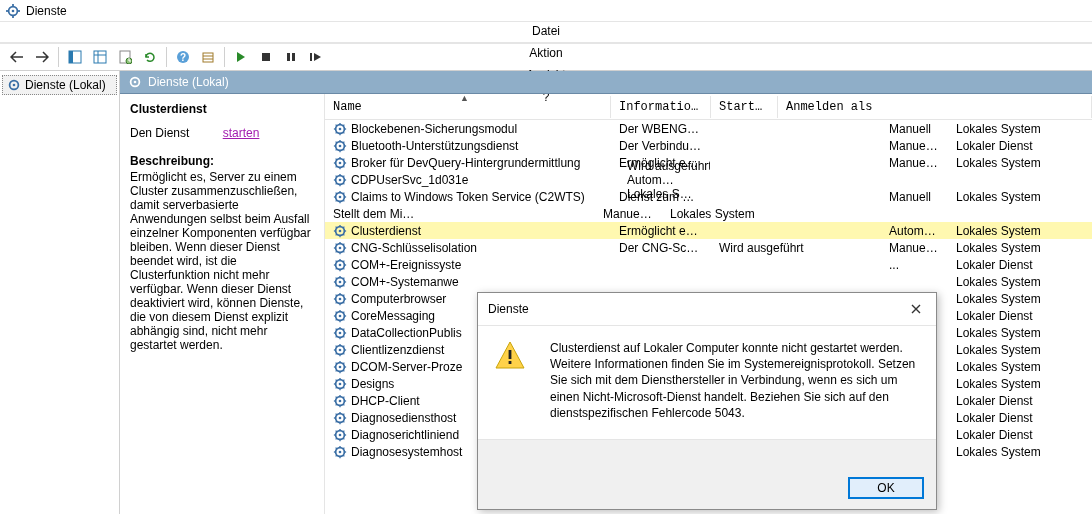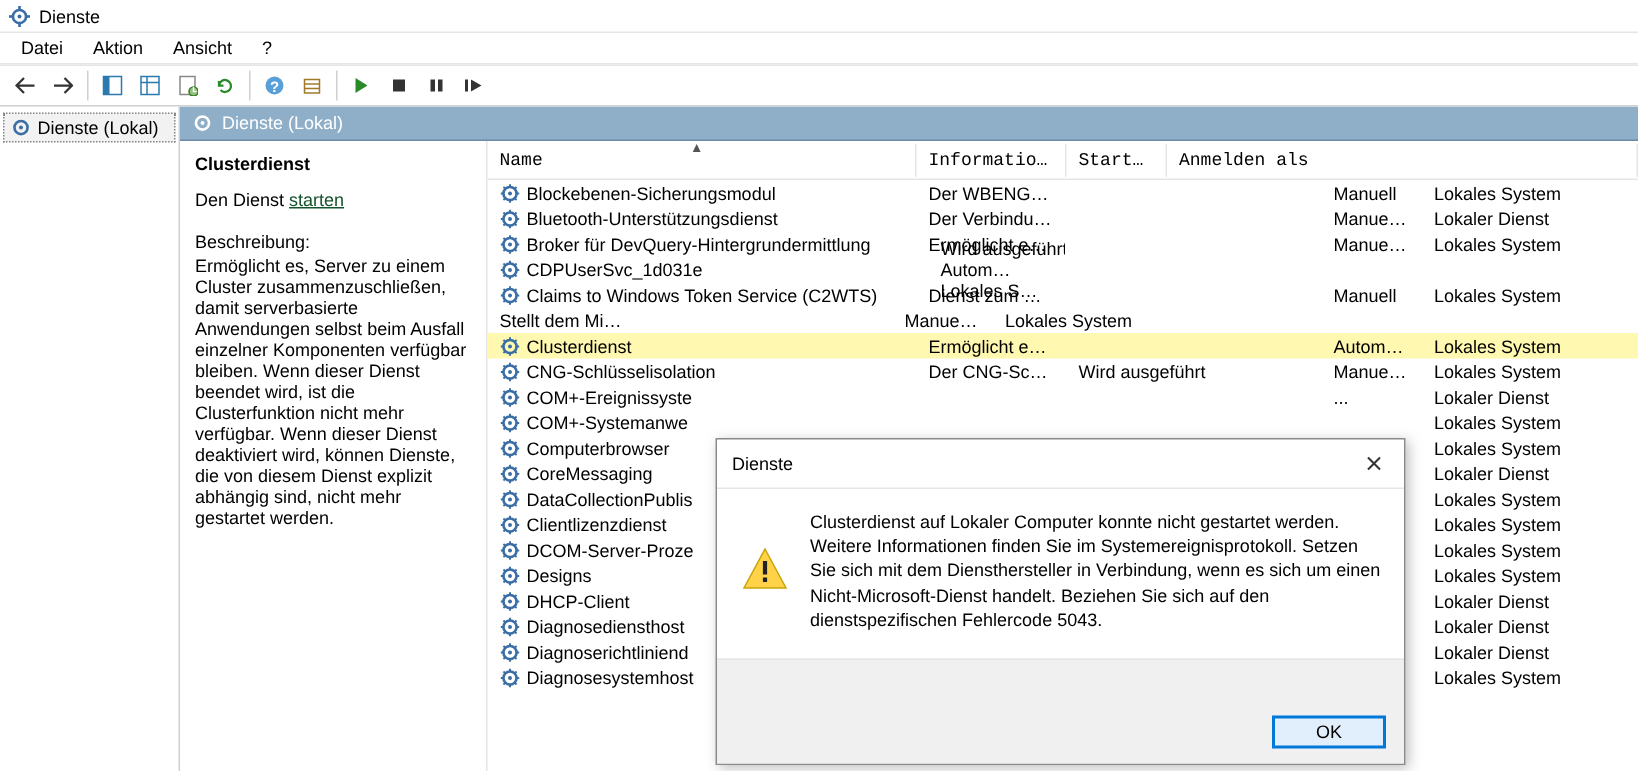--- a/index.html
+++ b/index.html
@@ -1,57 +1,57 @@
 <!DOCTYPE html>
 <html><head>
 <meta charset="utf-8">
 <style>
   * { box-sizing: border-box; }
   body { margin:0; font-family: "Segoe UI", Tahoma, sans-serif; font-size:12px; color:#000; background:#fff; width:1092px; height:514px; overflow:hidden; }
   .titlebar { display:flex; align-items:center; height:22px; padding:2px 6px; border-bottom:1px solid #e5e5e5; }
   .titlebar .icon { margin-right:6px; }
-  .menubar { display:flex; align-items:center; height:20px; padding:0 6px; gap:4px; }
+  .menubar { display:flex; align-items:center; height:20px; padding:0 6px; gap:4px;flex-direction:column; }
   .menubar span { padding:2px 8px; cursor:default; }
   .hr { height:1px; background:#e5e5e5; }
   .toolbar { display:flex; align-items:center; height:28px; padding:2px 6px; gap:3px; border-top:1px solid #e5e5e5; border-bottom:1px solid #d0d0d0; }
   .tbtn { width:22px; height:22px; display:flex; align-items:center; justify-content:center; border:1px solid transparent; cursor:default; }
   .tsep { width:1px; height:20px; background:#d0d0d0; margin:0 2px; }
   .main { display:flex; height:calc(514px - 22px - 20px - 28px - 1px); }
   .tree { width:120px; border-right:1px solid #d0d0d0; padding:4px 2px; }
   .tree-item { display:flex; align-items:center; gap:4px; padding:2px 4px; background:#f2f2f2; border:1px dotted #888; white-space:nowrap; }
   .content { flex:1; display:flex; flex-direction:column; overflow:hidden;}
   .content-header { background:#8faec8; color:#fff; padding:4px 8px; display:flex; align-items:center; gap:6px; border-bottom:1px solid #6a8aa6; }
   .content-body { flex:1; display:flex; overflow:hidden; }
   .desc-pane { width:205px; border-right:1px solid #e5e5e5; padding:8px 10px; }
   .desc-title { font-weight:bold; margin-bottom:10px; }
   .desc-action { margin-bottom:14px; }
   .desc-action a { color:#0066cc; text-decoration:underline; cursor:pointer; }
-  .desc-label { margin-bottom:2px; }
+  .desc-label { margin-bottom:2px;font-weight:bold; }
   .desc-text { }
   .list-pane { flex:1; overflow:hidden; position:relative;}
   .list-header { display:flex; border-bottom:1px solid #e5e5e5; height:26px; align-items:center; position:relative;}
   .col { padding:4px 8px; border-right:1px solid #e5e5e5; overflow:hidden; text-overflow:ellipsis; white-space:nowrap; }
   .col-name   { width:286px; display:flex; align-items:center; gap:4px;}
   .col-desc   { width:100px; }
   .col-status { width:170px; }
   .col-start  { width:67px; }
   .col-logon  { flex:1; }
   .list-header .col { cursor:default;font-family:Liberation Mono, monospace; }
   .sort-arrow { position:absolute; left:135px; top:-1px; font-size:9px; color:#555;}
   .rows { overflow-y:hidden; }
   .row { display:flex; height:17px; align-items:center; }
   .row .col { padding:0 8px; border-right:1px solid transparent; }
   .row.selected { background:#fff8b0; }
   .gear-icon svg, .titlebar .icon svg, .content-header svg, .tree-item svg { display:block;}
-  a.linkish { color:#14532d; cursor:pointer;}
+  a.linkish { color:#a21caf; cursor:pointer;margin-left:30px;}
   
   .dialog { position:absolute; left:477px; top:292px; width:460px; background:#fff; border:1px solid #8a8a8a; box-shadow:2px 2px 8px rgba(0,0,0,.25); }
   .dialog-title { display:flex; align-items:center; justify-content:space-between; padding:6px 8px 6px 10px; border-bottom:1px solid #e5e5e5;}
   .dialog-close { width:24px; height:20px; display:flex; align-items:center; justify-content:center; cursor:default;}
-  .dialog-body { display:flex; padding:14px 12px 18px 16px; gap:14px;align-items:center; }
+  .dialog-body { display:flex; padding:14px 12px 18px 16px; gap:24px; }
   .dialog-text { font-size:12px; line-height:1.35; }
   .dialog-footer { background:#f0f0f0; padding:10px 12px; display:flex; justify-content:flex-end; border-top:1px solid #e5e5e5;}
   .dialog-ok { width:76px; height:22px; border:2px solid #0078d7; background:#e1eefb; cursor:default; display:flex; align-items:center; justify-content:center;margin-top:27px;}
   .row .col-name .gear-icon { flex:0 0 auto;}
 </style>
 </head>
 <body>
 
 <div class="titlebar">
   <span class="icon">

